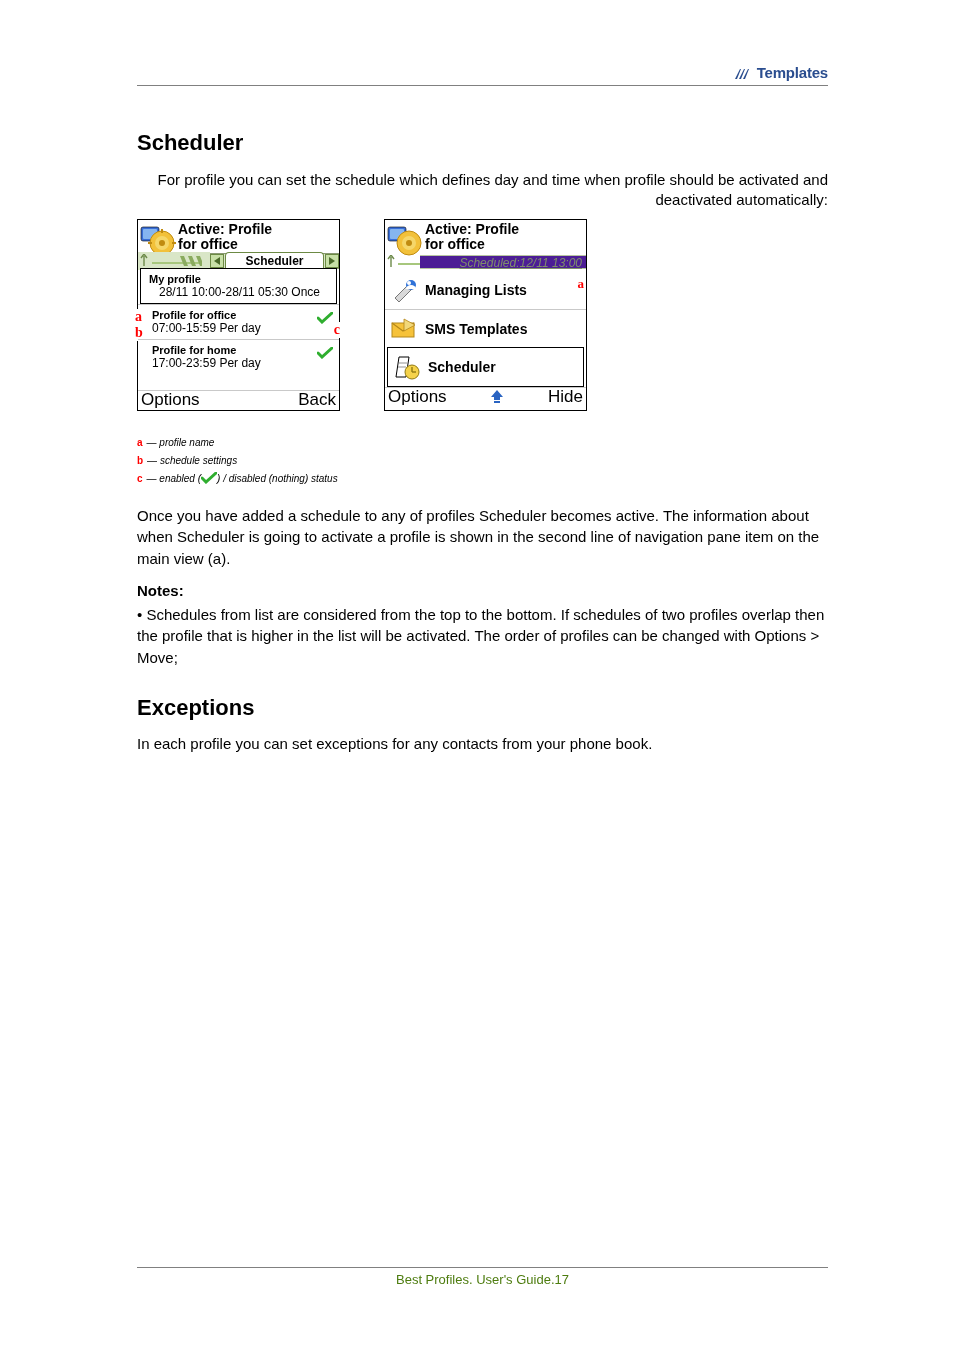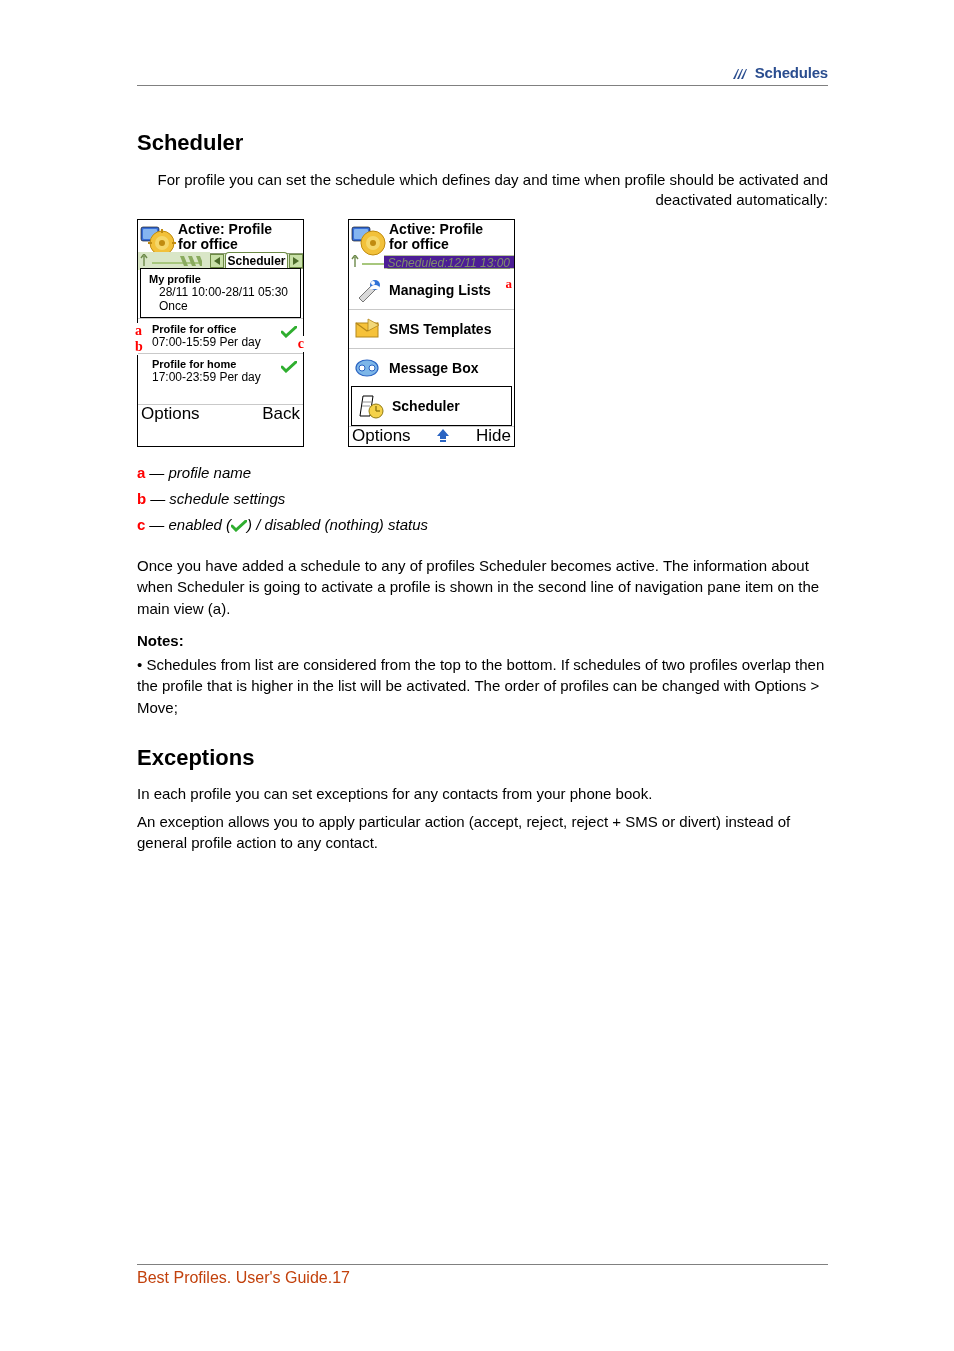--- a/index.html
+++ b/index.html
@@ -55,21 +55,21 @@
     line-height: 1.35;
     text-align: right;
   }
   .body-text p { margin-bottom: 4px; }
   .screens-row {
     margin-top: 8px;
     display: flex;
     gap: 44px;
   }
   .phone {
-    width: 167px;
+    width: 203px;
     border: 1px solid #000;
     background: #fff;
     position: relative;
     font-family: Arial, sans-serif;
   }
   .phone-status {
     display: flex;
     align-items: flex-start;
     gap: 2px;
     padding: 1px 2px 0 2px;
@@ -223,23 +223,23 @@
   }
   .menu-icon {
     width: 28px; height: 28px;
     flex: 0 0 28px;
   }
   .menu-label {
     font-weight: bold;
     font-size: 14px;
   }
   .under-screens {
-    margin-top: 14px;
-    font-family: Arial, sans-serif;
-    font-size: 15px;
+    margin-top: 24px;
+    font-family: Arial, sans-serif;
+    font-size: 10px;
     line-height: 1.6;
   }
   .under-screens p { margin-bottom: 2px; }
   .legend-letter {
     color: #ff0000;
     font-weight: bold;
     margin-right: 4px;
   }
   .ital { font-style: italic; }
   .notes-block {
@@ -259,24 +259,24 @@
     color: #000;
   }
   .footer {
     position: absolute;
     bottom: 64px;
     left: 137px;
     right: 126px;
     border-top: 1px solid #808080;
     padding-top: 4px;
     display: flex;
-    justify-content: flex-start;
-    font-family: Arial, sans-serif;
-    font-size: 16px;
-    color: #c2410c;
+    justify-content: center;
+    font-family: Arial, sans-serif;
+    font-size: 13px;
+    color: #4d7c0f;
   }
   .inline-check {
     display: inline-block;
     vertical-align: -2px;
     width: 16px; height: 14px;
   }
 </style>
 </head>
 <body>
 
@@ -284,21 +284,21 @@
 
   <div class="header">
     <span class="logo">
       <span class="logo-chevrons">
         <svg width="20" height="14" viewBox="0 0 20 14">
           <path d="M0 13 L5 3 L6 3 L2 13 Z" fill="#2a4d8f"></path>
           <path d="M4 13 L9 3 L10 3 L6 13 Z" fill="#2a4d8f"></path>
           <path d="M8 13 L13 3 L14 3 L10 13 Z" fill="#2a4d8f"></path>
         </svg>
       </span>
-      <span class="logo-text">Schedules</span>
+      <span class="logo-text">Templates</span>
     </span>
   </div>
 
   <h1 class="main-heading">Scheduler</h1>
 
   <div class="body-text">
     <p>For profile you can set the schedule which defines day and time when profile should be activated and deactivated automatically:</p>
   </div>
 
   <div class="screens-row">
@@ -438,30 +438,20 @@
         <div class="menu-item">
           <span class="menu-icon">
             <svg viewBox="0 0 28 28">
               <rect x="3" y="8" width="22" height="14" fill="#f6c23a" stroke="#b4871a" stroke-width="1"></rect>
               <path d="M3 8 L14 16 L25 8" fill="none" stroke="#b4871a" stroke-width="1.2"></path>
               <path d="M15 4 L26 10 L15 16 Z" fill="#f2d879" stroke="#b4871a" stroke-width="0.8"></path>
             </svg>
           </span>
           <span class="menu-label">SMS Templates</span>
         </div>
-        <div class="menu-item">
-          <span class="menu-icon">
-            <svg viewBox="0 0 28 28">
-              <ellipse cx="14" cy="14" rx="11" ry="8" fill="#7db6e8" stroke="#2a64c2" stroke-width="1.2"></ellipse>
-              <circle cx="9" cy="14" r="3" fill="#fff" stroke="#2a64c2"></circle>
-              <circle cx="19" cy="14" r="3" fill="#fff" stroke="#2a64c2"></circle>
-            </svg>
-          </span>
-          <span class="menu-label">Message Box</span>
-        </div>
         <div class="menu-item selected">
           <span class="menu-icon">
             <svg viewBox="0 0 28 28">
               <path d="M7 4 L4 24 L14 24 L17 4 Z" fill="#fff" stroke="#000" stroke-width="1"></path>
               <line x1="7" y1="10" x2="15" y2="10" stroke="#666" stroke-width="0.7"></line>
               <line x1="6" y1="14" x2="14" y2="14" stroke="#666" stroke-width="0.7"></line>
               <circle cx="20" cy="19" r="7" fill="#f5d24a" stroke="#917a12" stroke-width="1"></circle>
               <line x1="20" y1="19" x2="20" y2="14" stroke="#917a12" stroke-width="1.4"></line>
               <line x1="20" y1="19" x2="24" y2="19" stroke="#917a12" stroke-width="1.4"></line>
             </svg>
@@ -498,21 +488,20 @@
   </div>
 
   <div class="notes-block">
     <p><span class="notes-head">Notes:</span></p>
     <p style="margin-top:2px;">•&nbsp;<span>Schedules from list are considered from the top to the bottom. If schedules of two profiles overlap then the profile that is higher in the list will be activated. The order of profiles can be changed with Options &gt; Move;</span></p>
   </div>
 
   <h1 class="section-heading">Exceptions</h1>
   <div class="notes-block" style="margin-top:12px;">
     <p>In each profile you can set exceptions for any contacts from your phone book.</p>
-    <p style="margin-top:6px;">An exception allows you to apply particular action (accept, reject, reject + SMS or divert) instead of general profile action to any contact.</p>
   </div>
 
   <div class="footer">
     <span>Best Profiles. User's Guide.</span>
     <span>17</span>
   </div>
 
 </div>
 
 </body></html>

